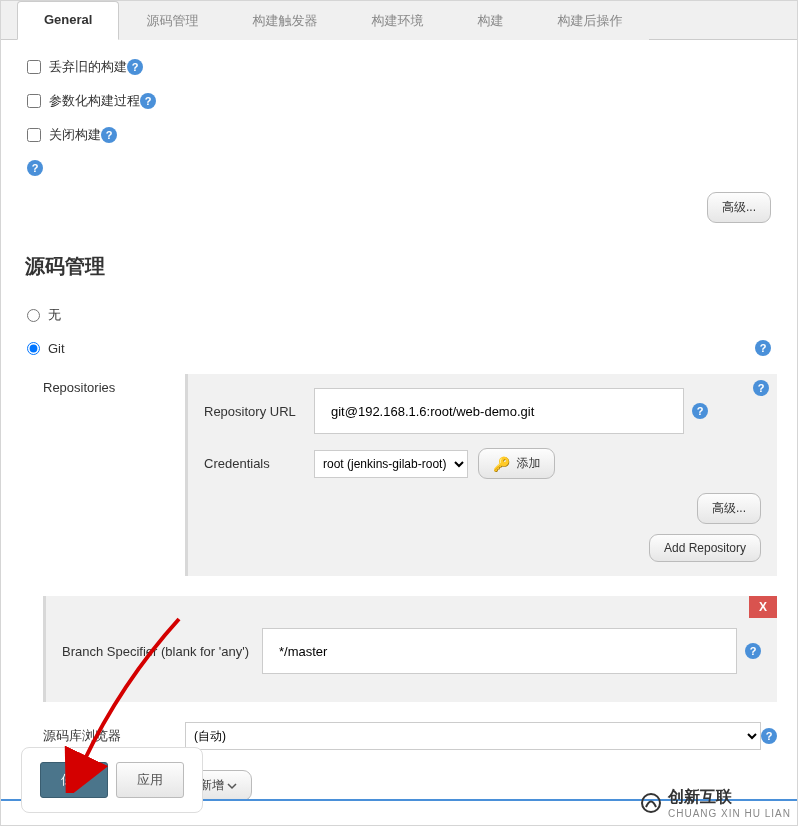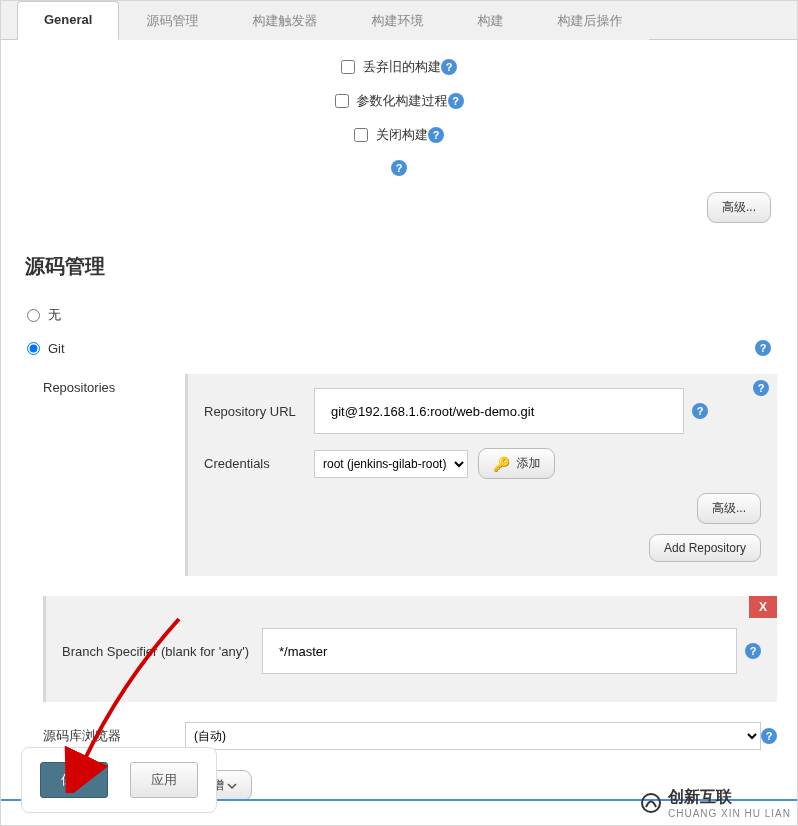--- a/index.html
+++ b/index.html
@@ -36,21 +36,21 @@
     border: 1px solid #ccc;
     border-bottom: 1px solid #fff;
     border-top-left-radius: 4px;
     border-top-right-radius: 4px;
   }
   .content { padding: 10px 20px; position: relative; }
   .checkbox-row {
     display: flex;
     align-items: center;
     padding: 8px 6px;
-    justify-content: center;
+    justify-content: flex-start;
   }
   .checkbox-row label { display: flex; align-items: center; gap: 8px; }
   .checkbox-row input[type=checkbox] { width: 14px; height: 14px; }
   .help-icon {
     width: 16px; height: 16px;
     border-radius: 50%;
     background: #4a90d9;
     color: #fff;
     display: inline-flex;
     align-items: center;
@@ -138,21 +138,21 @@
   }
   .floating-box {
     position: absolute;
     left: 20px;
     bottom: 12px;
     padding: 14px 18px;
     border: 1px solid #ddd;
     border-radius: 8px;
     background: #fff;
     display: flex;
-    gap: 22px;
+    gap: 8px;
     box-shadow: 0 0 0 rgba(0,0,0,0);
   }
   .btn-primary {
     background: #4b758b;
     color: #fff;
     border: 1px solid #3a5d70;
     border-radius: 3px;
     padding: 8px 20px;
     cursor: pointer;
     font-size: 13px;

